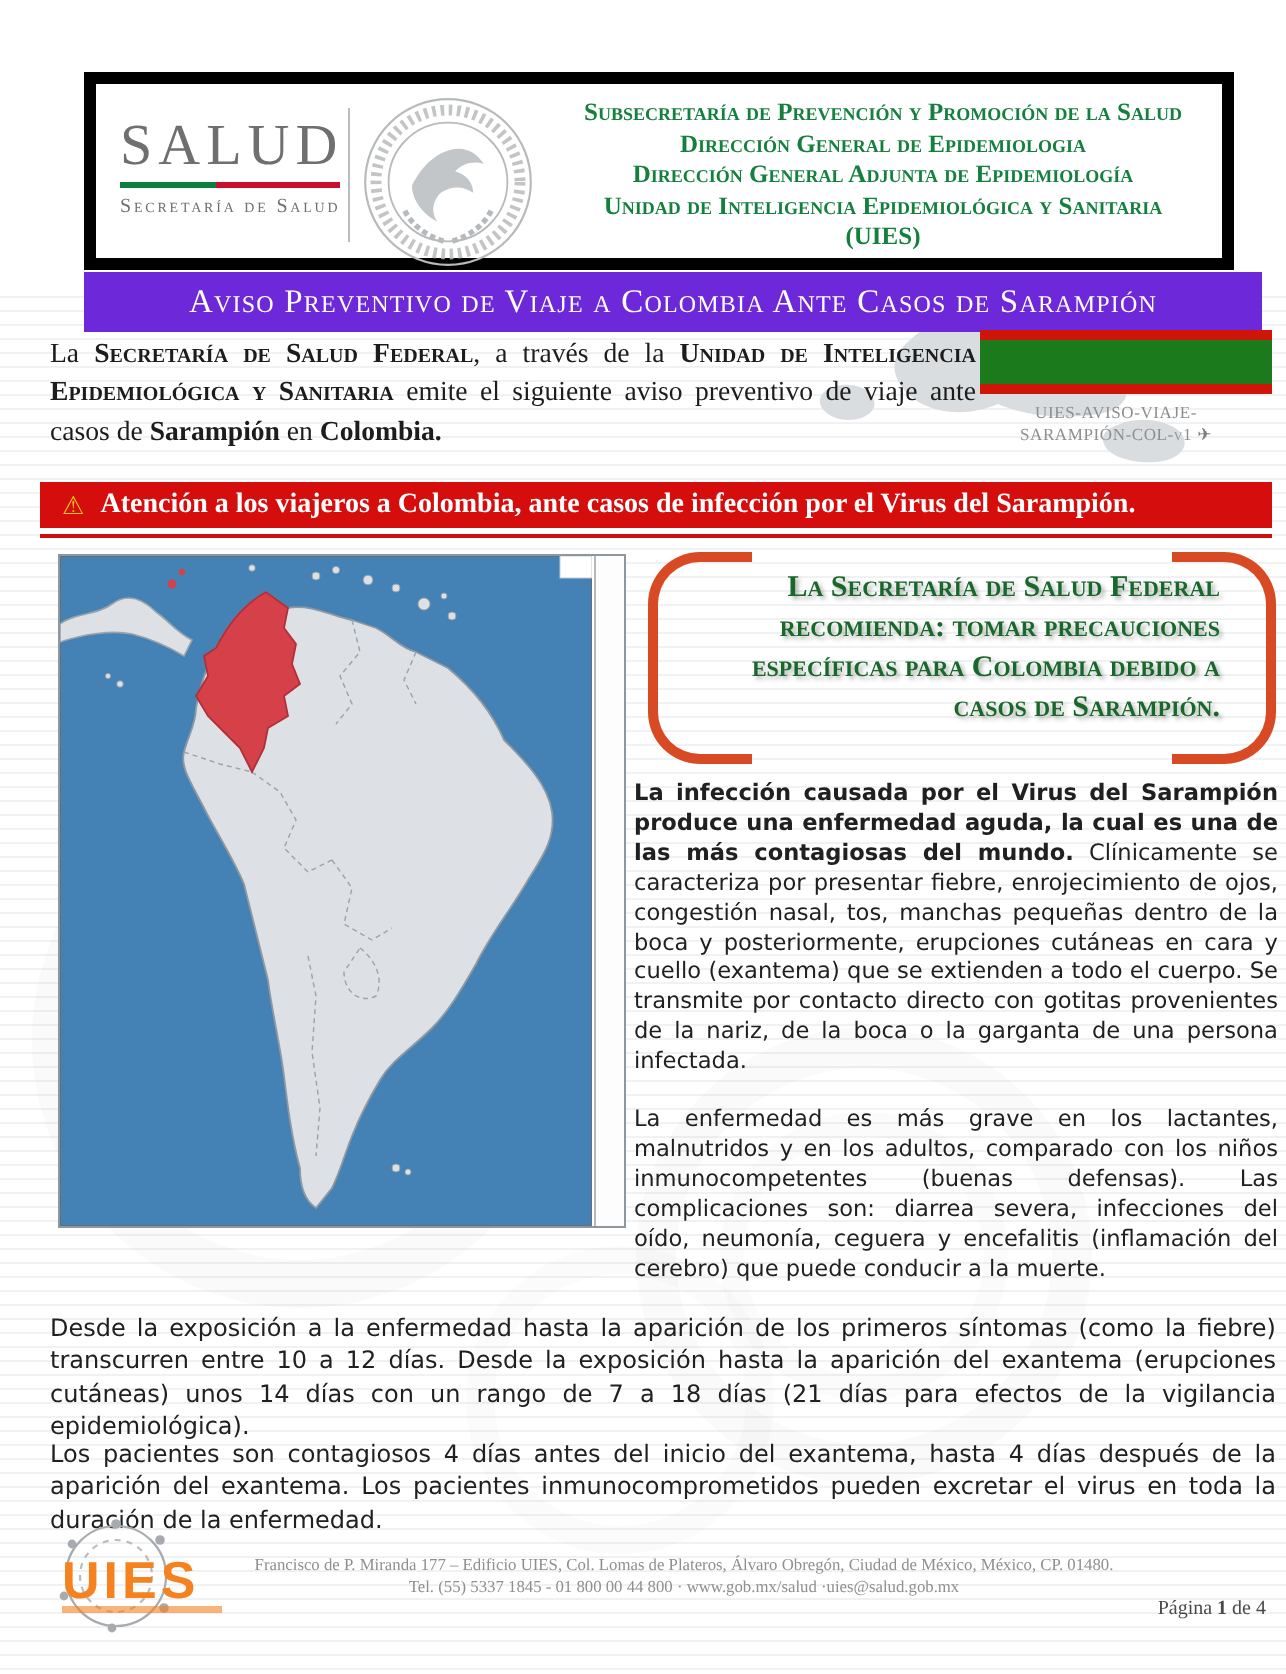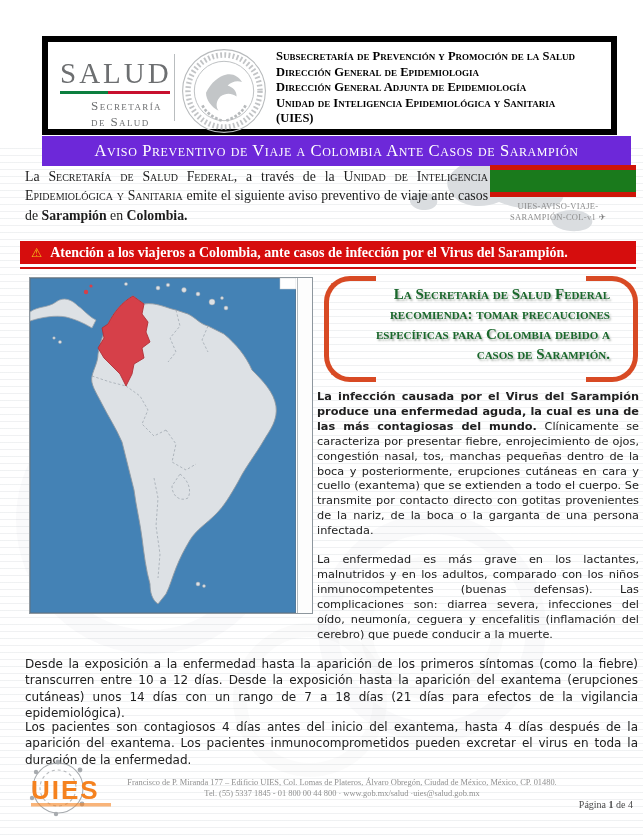--- a/index.html
+++ b/index.html
@@ -11,35 +11,35 @@
   .wm{left:0;top:0;z-index:0;}
 
   
   .header-box{left:42px;top:36px;width:575px;height:99px;border:6px solid #000000;background:#fff;
         box-sizing:border-box;display:flex;z-index:2;}
   .salud-block{width:124px;padding:16px 0 0 12px;box-sizing:border-box;}
   .salud-word{font-size:29px;color:#6d6f71;letter-spacing:3px;line-height:30px;}
   .salud-line{display:flex;height:3px;margin:3px 2px 4px 0;}
   .salud-line .g{flex:0 0 44%;background:#0c7f3f;}
   .salud-line .r{flex:1;background:#c8102e;}
-  .salud-sub{font-size:13px;color:#6d6f71;letter-spacing:1.4px;font-variant:small-caps;margin-left:31px;}
+  .salud-sub{font-size:10px;color:#6d6f71;letter-spacing:1.4px;font-variant:small-caps;}
   .hdr-divider{width:1px;background:#b9bdbf;margin:12px 4px 8px 2px;}
   .seal{width:90px;height:90px;margin-top:4px;flex:0 0 auto;}
-  .dept{flex:1;padding:7px 4px 0 7px;color:#000000;font-weight:bold;font-variant:small-caps;
-        font-size:12.5px;line-height:15.6px;}
+  .dept{flex:1;padding:7px 4px 0 7px;color:#15803d;font-weight:bold;font-variant:small-caps;
+        font-size:12.5px;line-height:15.6px;text-align:center;}
   .dept div{white-space:nowrap;}
 
   .title-banner{left:42px;top:136px;width:589px;height:30px;background:#6d28d9;color:#ffffff;
         font-variant:small-caps;font-size:16.5px;line-height:30px;text-align:center;
         letter-spacing:0.6px;z-index:2;}
 
   
   .intro{left:25px;top:167px;width:463px;font-size:13.8px;line-height:19.3px;text-align:justify;
         color:#1c1c1c;z-index:2;}
-  .intro .sc{font-variant:small-caps;font-weight:normal;}
+  .intro .sc{font-variant:small-caps;font-weight:bold;}
   .intro .b{font-weight:bold;}
   .ref-flag{left:490px;top:165px;width:146px;height:32px;z-index:2;}
   .ref-flag .fr{height:5px;background:#ce1508;}
   .ref-flag .fg{height:22px;background:#1a7a1c;}
   .ref-code{left:468px;top:201px;width:180px;text-align:center;font-size:8.5px;color:#8e8e8e;
         font-variant:small-caps;line-height:11px;z-index:2;letter-spacing:0.3px;}
   .plane{color:#7b7b7b;font-family:"DejaVu Sans",sans-serif;}
 
   
   .alert{left:20px;top:241px;width:616px;height:23px;background:#d60d0d;color:#fff;display:flex;

